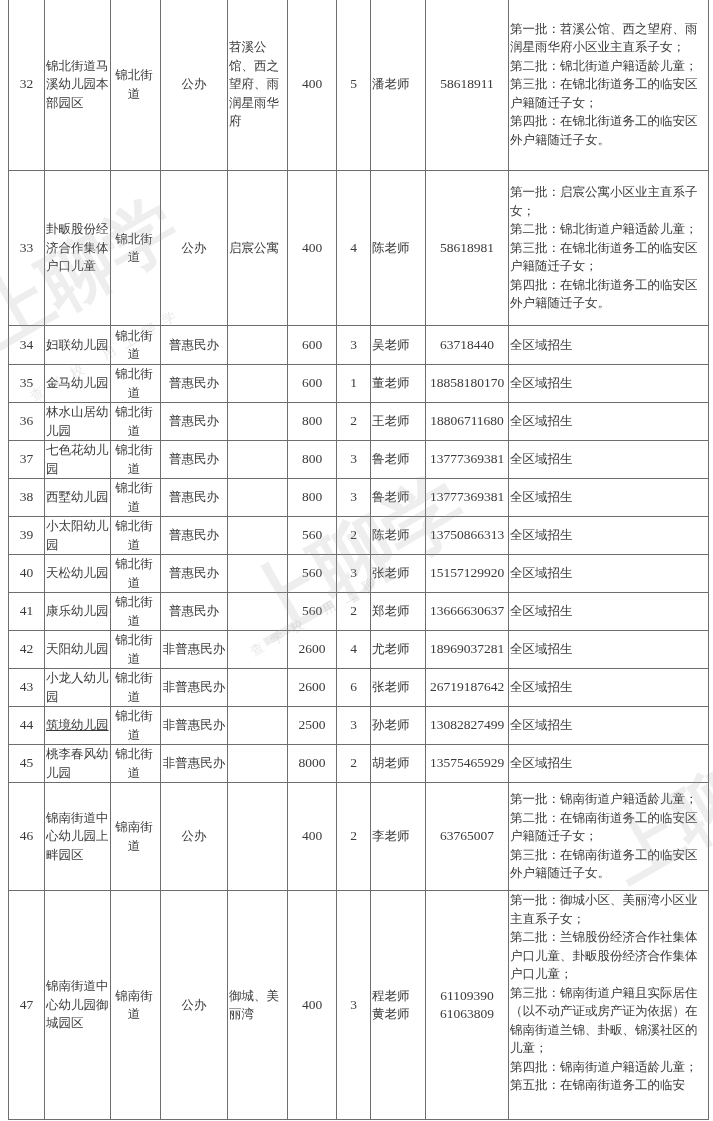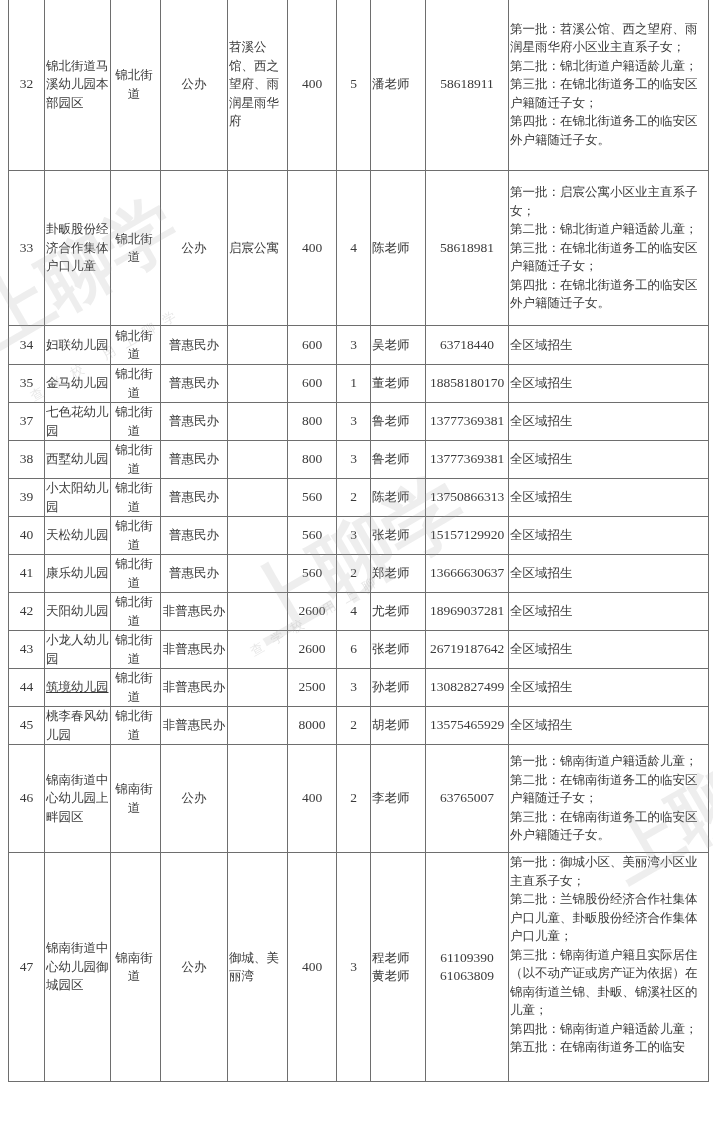--- a/index.html
+++ b/index.html
@@ -89,20 +89,34 @@
         <td class="l" style="white-space: pre-line;"></td>
         <td class="c num" style="white-space: pre-line;">600</td>
         <td class="c num" style="white-space: pre-line;">1</td>
         <td class="l" style="white-space: pre-line;">董老师</td>
         <td class="c num" style="white-space: pre-line;">18858180170</td>
         <td class="l pol">
           <span class="pol-line">全区域招生</span>
         </td>
       </tr>
       <tr style="height: 38px;">
+        <td class="c num" style="white-space: pre-line;">36</td>
+        <td class="l" style="white-space: pre-line;">林水山居幼儿园</td>
+        <td class="dist" style="white-space: pre-line; text-align: center;">锦北街道</td>
+        <td class="c" style="white-space: pre-line;">普惠民办</td>
+        <td class="l" style="white-space: pre-line;"></td>
+        <td class="c num" style="white-space: pre-line;">800</td>
+        <td class="c num" style="white-space: pre-line;">2</td>
+        <td class="l" style="white-space: pre-line;">王老师</td>
+        <td class="c num" style="white-space: pre-line;">18806711680</td>
+        <td class="l pol">
+          <span class="pol-line">全区域招生</span>
+        </td>
+      </tr>
+      <tr style="height: 38px;">
         <td class="c num" style="white-space: pre-line;">37</td>
         <td class="l" style="white-space: pre-line;">七色花幼儿园</td>
         <td class="dist" style="white-space: pre-line; text-align: center;">锦北街道</td>
         <td class="c" style="white-space: pre-line;">普惠民办</td>
         <td class="l" style="white-space: pre-line;"></td>
         <td class="c num" style="white-space: pre-line;">800</td>
         <td class="c num" style="white-space: pre-line;">3</td>
         <td class="l" style="white-space: pre-line;">鲁老师</td>
         <td class="c num" style="white-space: pre-line;">13777369381</td>
         <td class="l pol">

